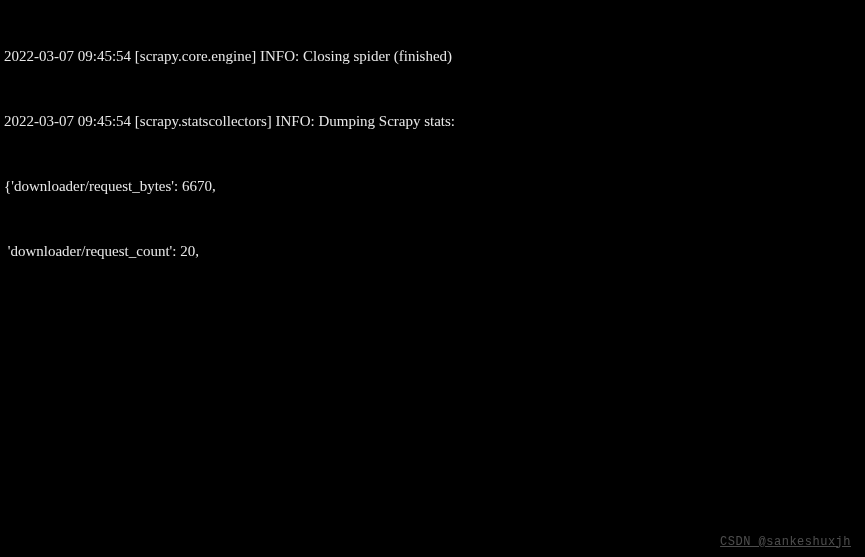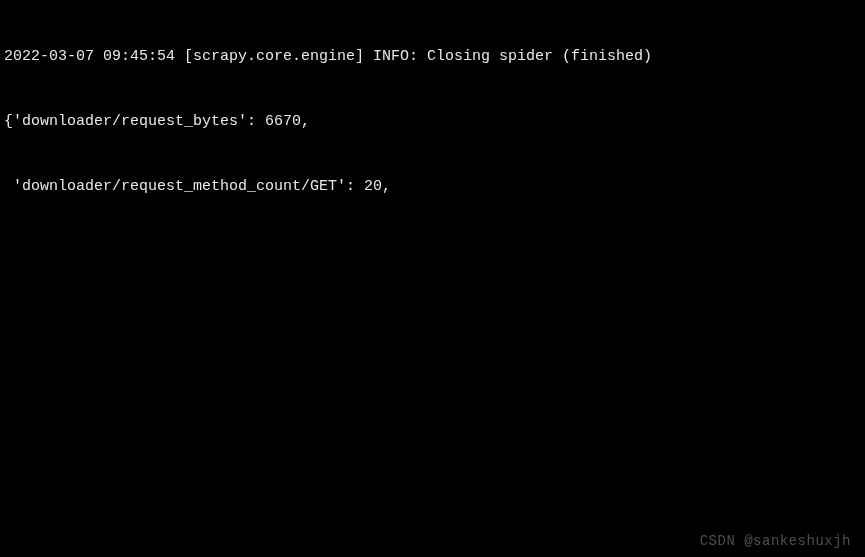--- a/index.html
+++ b/index.html
@@ -12,38 +12,40 @@
     line-height: 1.45;
     width: 865px;
     height: 557px;
     overflow: hidden;
     position: relative;
   }
   .terminal {
     padding: 2px 4px;
     white-space: pre;
   }
-  .line { display: block; }
+  .line { display: block; font-family: Liberation Serif, serif; }
   .watermark {
     position: absolute;
     right: 14px;
     bottom: 6px;
-    font-size: 14px;
+    font-size: 12px;
     color: rgba(220,220,220,0.35);
     letter-spacing: 0.5px;
     pointer-events: none;
+    text-decoration: underline;
   }
 </style>
 </head>
 <body>
 
 <div class="terminal">
   <span class="line">2022-03-07 09:45:54 [scrapy.core.engine] INFO: Closing spider (finished)</span>
+  <span class="line">2022-03-07 09:45:54 [scrapy.statscollectors] INFO: Dumping Scrapy stats:</span>
   <span class="line">{'downloader/request_bytes': 6670,</span>
-  <span class="line"> 'downloader/request_method_count/GET': 20,</span>
+  <span class="line"> 'downloader/request_count': 20,</span>
   
   
   
   
   
   
   
   
   
   

